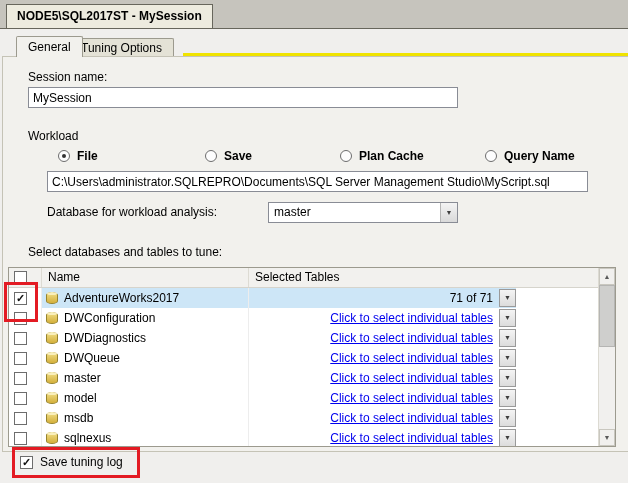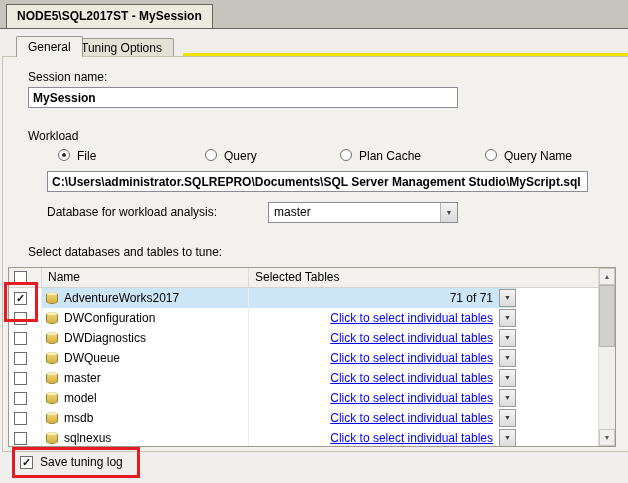--- a/index.html
+++ b/index.html
@@ -27,27 +27,27 @@
   .tab-page { position:absolute; left:2px; top:56px; width:626px; height:396px; background:#F2F1ED;
               border:1px solid #C5C3B6; border-right:none; }
 
   .label { position:absolute; white-space:nowrap; }
   #session-label { left:28px; top:70px; }
   #workload-label { left:28px; top:129px; }
   #db-label { left:47px; top:205px; }
   #tune-label { left:28px; top:245px; }
 
   .text-input { position:absolute; border:1px solid #898C95; background:#FFF; padding:4px 4px;
-                font-family:"Liberation Sans", sans-serif; font-size:12px; color:#000;font-weight:bold; }
+                font-family:"Liberation Sans", sans-serif; font-size:12px; color:#000; }
   #session-input { left:28px; top:87px; width:430px; height:21px; }
   #path-input { left:47px; top:171px; width:541px; height:21px; }
 
   
   .radio-row { position:absolute; left:58px; top:148px; display:flex; height:16px; align-items:center; }
-  .radio-option { display:flex; align-items:flex-start; cursor:default; }
+  .radio-option { display:flex; align-items:center; cursor:default;font-weight:bold; }
   .radio-option:nth-child(1){ width:147px; }
   .radio-option:nth-child(2){ width:135px; }
   .radio-option:nth-child(3){ width:145px; }
   .radio { width:12px; height:12px; border:1px solid #6D6D6D; border-radius:50%; background:#FDFDFD;
            margin-right:7px; position:relative; flex:none; }
   .radio.on::after { content:""; position:absolute; left:3px; top:3px; width:4px; height:4px;
                      border-radius:50%; background:#333; }
 
   
   .combo { position:absolute; left:268px; top:202px; width:190px; height:21px; border:1px solid #898C95;
@@ -134,21 +134,21 @@
   <input class="text-input" id="session-input" value="MySession" style="">
 
   <span class="label" id="workload-label">Workload</span>
   <div class="radio-row">
       <span class="radio-option">
         <span class="radio on"></span>
         <span class="radio-label">File</span>
       </span>
       <span class="radio-option">
         <span class="radio"></span>
-        <span class="radio-label">Query</span>
+        <span class="radio-label">Save</span>
       </span>
       <span class="radio-option">
         <span class="radio"></span>
         <span class="radio-label">Plan Cache</span>
       </span>
       <span class="radio-option">
         <span class="radio"></span>
         <span class="radio-label">Query Name</span>
       </span>
     </div>

